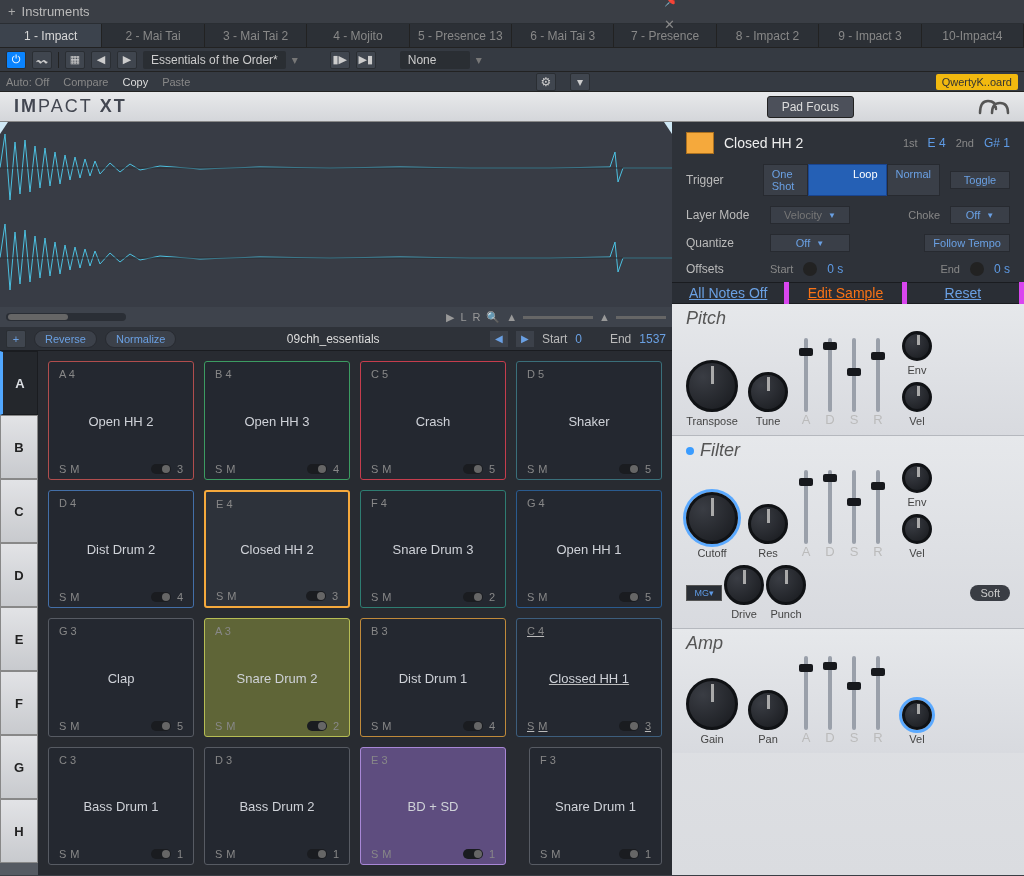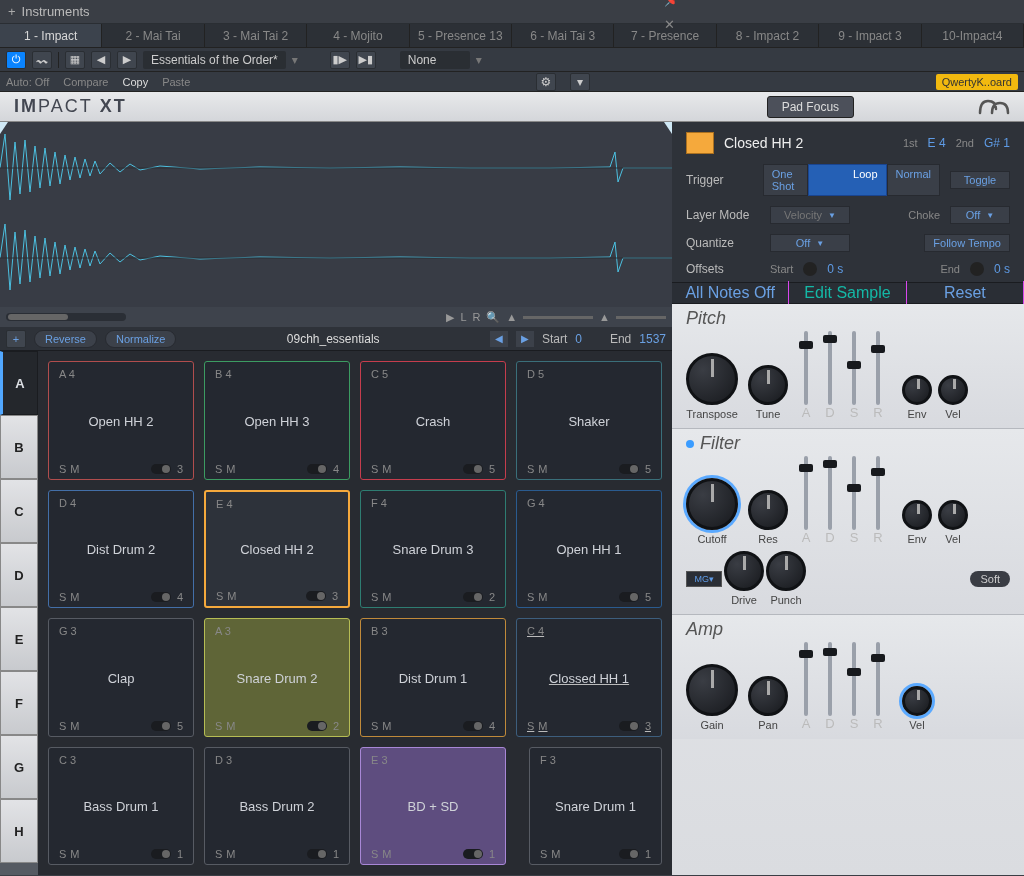--- a/index.html
+++ b/index.html
@@ -75,42 +75,42 @@
 .info-row .swatch { width:28px; height:22px; background:#f5a93c; border:1px solid #aa7020; }
 .seg { display:flex; gap:0; }
 .seg .opt { padding:3px 8px; background:#3a3f48; border:1px solid #272a30; color:#6aa0e3; font-size:11px; cursor:pointer; }
 .seg .opt.active { background:#2560b5; color:#fff; border-color:#1a4590;padding-left:44px; }
 .dd { background:#3a3f48; border:1px solid #272a30; padding:2px 8px; color:#6aa0e3; font-size:11px; display:flex; align-items:center; gap:6px; cursor:pointer; min-width:60px; justify-content:center; }
 .dd .car { color:#6aa0e3; font-size:8px; }
 .info-row .lab { width:74px; color:#bbb; }
 .info-row .mini { color:#888; font-size:11px; }
 .note-link { color:#5e9be6; }
 .info-bar { height:22px; background:#2a2e35; display:flex; align-items:center; border-top:1px solid #1a1c20; border-bottom:1px solid #1a1c20; }
-.info-bar .btn { flex:1; text-align:center; color:#6aa0e3; font-size:16px; cursor:pointer; border-right:1px solid #d946ef; padding:3px 0;}
-.info-bar .btn:nth-child(2){ color:#14b8a6; }
+.info-bar .btn { flex:1; text-align:center; color:#6aa0e3; font-size:14px; cursor:pointer; border-right:5px solid #d946ef; padding:3px 0;text-decoration:underline;}
+.info-bar .btn:nth-child(2){ color:#f97316; }
 
 
 .sections { flex:1; background:linear-gradient(#e8e9ec,#dadce0); display:flex; flex-direction:column; overflow:hidden; }
 .sec { border-bottom:1px solid #b5b8be; padding:4px 14px 8px; background:linear-gradient(#e6e8eb,#d8dadf); }
 .sec .title { font-size:18px; color:#555; font-style:italic; margin-bottom:2px; display:flex; align-items:center; gap:6px;}
 .sec .title .led { width:8px; height:8px; border-radius:4px; background:#3a9cff; }
 .row-knobs { display:flex; align-items:flex-end; gap:10px; }
 .k { display:flex; flex-direction:column; align-items:center; gap:3px; }
 .k .knob { border-radius:50%; background:radial-gradient(circle at 30% 30%,#3a3d44,#17191d); border:3px solid #101215; position:relative; cursor:pointer; }
 .k .knob::after { content:""; position:absolute; width:3px; height:40%; background:#aaa; top:6%; left:48%; transform-origin:50% 110%; }
 .k .knob.big { width:52px; height:52px; }
 .k .knob.med { width:40px; height:40px; }
 .k .knob.sm { width:30px; height:30px; }
 .k .knob.ring { box-shadow:0 0 0 3px #5aa9ff; }
 .k .lbl { font-size:11px; color:#444; }
 .sliders { display:flex; gap:8px; align-items:flex-end; }
 .sl { width:16px; display:flex; flex-direction:column; align-items:center; }
 .sl .track { width:4px; height:74px; background:#9aa0aa; border-radius:2px; position:relative; }
 .sl .thumb { width:14px; height:8px; background:#17191d; border-radius:2px; position:absolute; left:-5px; cursor:pointer; }
-.rightcol { display:flex; flex-direction:row; align-items:center; gap:6px; margin-left:6px; }
+.rightcol { display:flex; flex-direction:column; align-items:center; gap:6px; margin-left:6px; }
 .softbtn { background:#3a3d44; color:#ccc; padding:2px 10px; border-radius:8px; font-size:11px; cursor:pointer; margin-left:auto; }
 .filt-row2 { display:flex; align-items:center; gap:2px; margin-top:6px; }
 .mg { width:36px; height:16px; background:#2a2e35; border:1px solid #555; display:flex; align-items:center; justify-content:center; font-size:9px; color:#5e9be6; cursor:pointer; }
 </style>
 </head>
 <body>
 
 <div class="menubar">
   <span class="plus">+</span>
   <span>Instruments</span>

